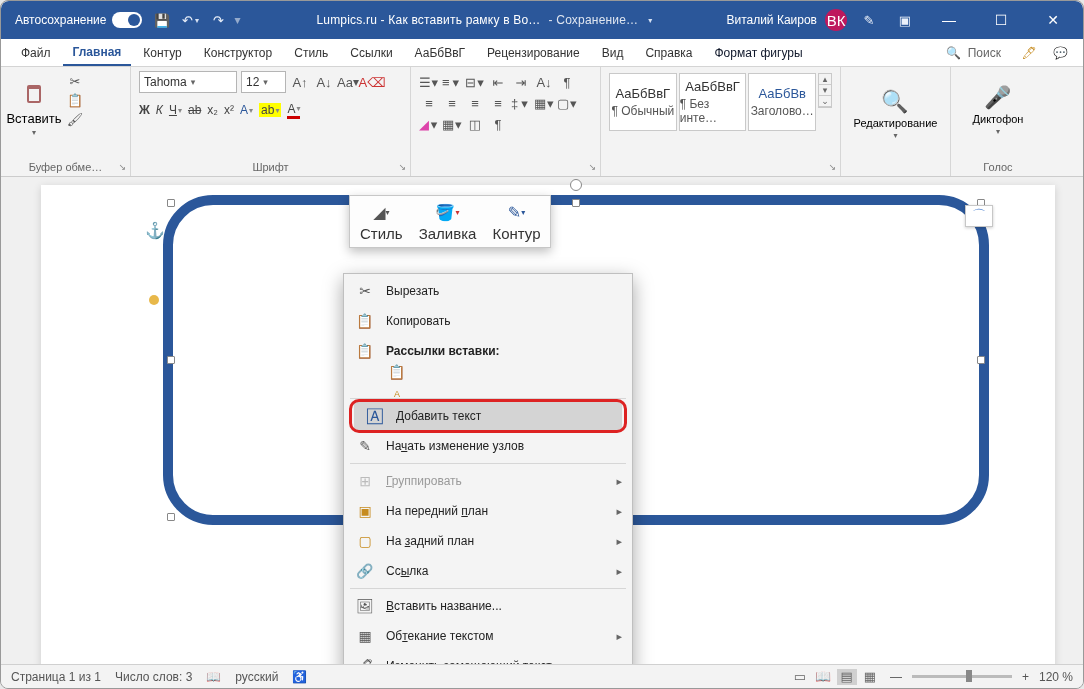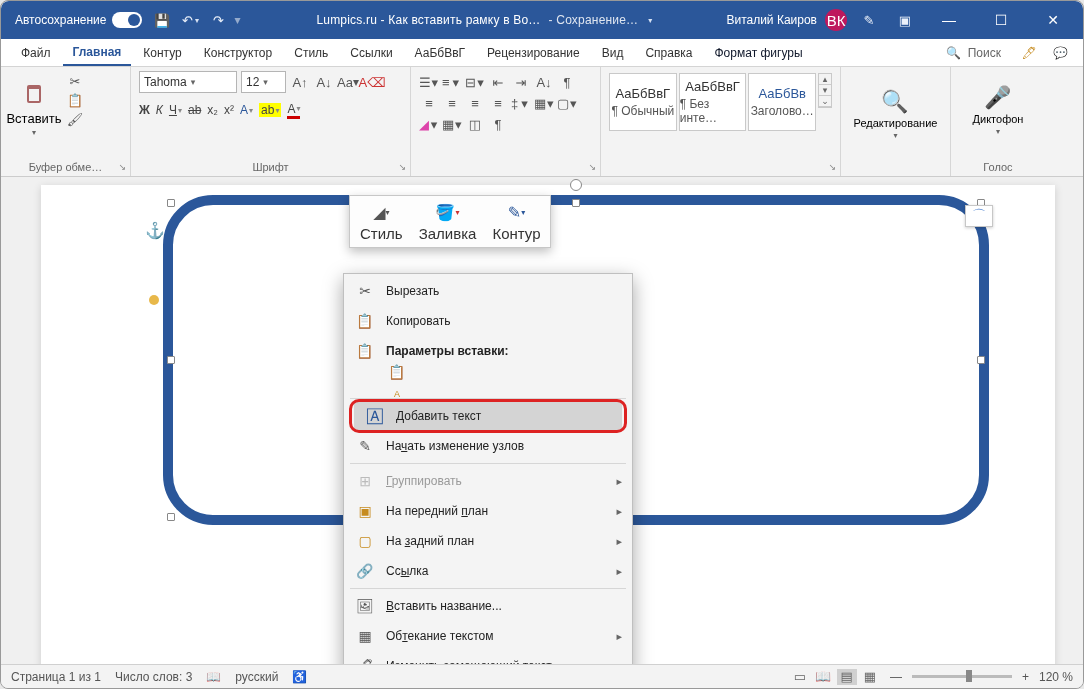--- a/index.html
+++ b/index.html
@@ -297,21 +297,21 @@
   <div class="ctx-item">
       <span class="ico">✂</span>
       <span>Вырезать</span>
     </div>
   <div class="ctx-item">
       <span class="ico">📋</span>
       <span>Копировать</span>
     </div>
   <div class="ctx-item header">
       <span class="ico">📋</span>
-      <span>Параметры вставки:</span>
+      <span>Рассылки вставки:</span>
     </div>
   <div class="ctx-item indent">
       <span class="ico" style="color:#c68b1f">📋<sub style="font-size:9px">A</sub></span>
     </div>
   <div class="ctx-sep"></div>
   <div class="ctx-item highlighted">
       <div class="inner">
         <span class="ico" style="color:#2b579a">🄰</span>
         <span><u class="hot">Д</u>обавить текст</span>
       </div>

